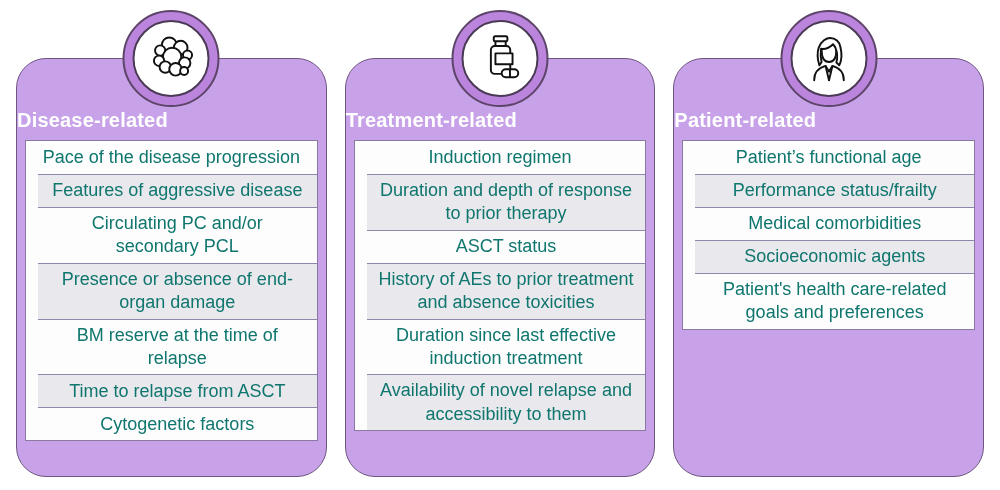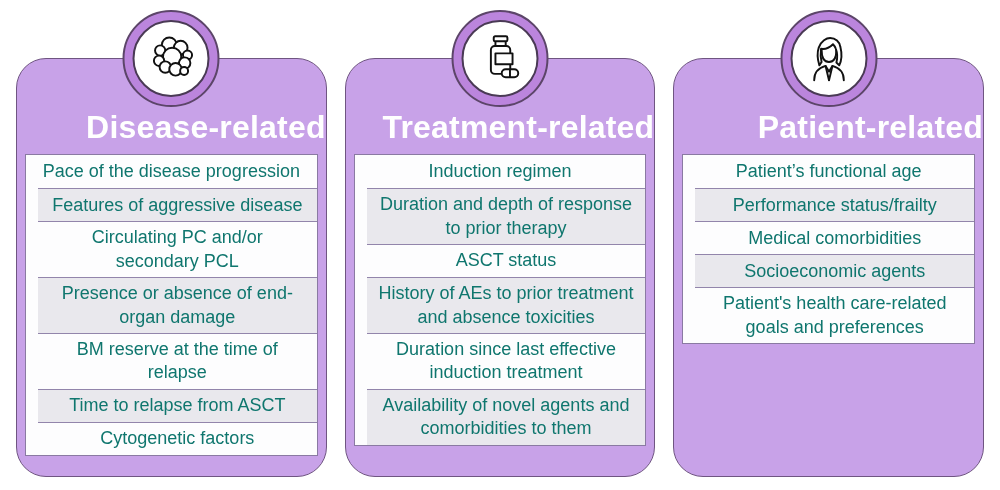--- a/index.html
+++ b/index.html
@@ -25,22 +25,22 @@
   }
   .icon-inner{
     width:77px;height:77px;border-radius:50%;
     background:#ffffff;border:2px solid #4a3a55;
     display:flex;align-items:center;justify-content:center;
     box-sizing:border-box;
   }
   .icon-inner svg{width:57px;height:57px;display:block;}
   .card-title{
     margin:49px 0 8px 0;padding:0;
-    text-align:right;color:#ffffff;
-    font-size:32px;font-weight:700;line-height:1.2;letter-spacing:0.2px;
+    text-align:left;color:#ffffff;
+    font-size:20px;font-weight:700;line-height:1.2;letter-spacing:0.2px;
   }
   .rows{
     margin:0 8px;background:#fdfdfe;
     border:1.5px solid #8a7aa2;
   }
   .row{
     min-height:33px;box-sizing:border-box;
     display:flex;align-items:center;justify-content:center;
     text-align:center;padding:4px 10px;
     color:#0f766e;font-size:18px;line-height:1.3;
@@ -96,21 +96,21 @@
         </svg>
       </div>
     </div>
     <h2 class="card-title">Treatment-related</h2>
     <div class="rows">
       <div class="row">Induction regimen</div>
       <div class="row">Duration and depth of response to prior therapy</div>
       <div class="row">ASCT status</div>
       <div class="row">History of AEs to prior treatment and absence toxicities</div>
       <div class="row">Duration since last effective induction treatment</div>
-      <div class="row">Availability of novel agents and comorbidities to them</div>
+      <div class="row">Availability of novel relapse and accessibility to them</div>
     </div>
   </div>
 
   <div class="card">
     <div class="icon-badge">
       <div class="icon-inner">
         <svg viewBox="0 0 100 100" fill="none" stroke="#111111" stroke-width="3.4" stroke-linecap="round" stroke-linejoin="round">
 
           <path d="M37,34 C37,48 42,56 50,56 C58,56 63,48 63,34" fill="#fff"></path>
 

